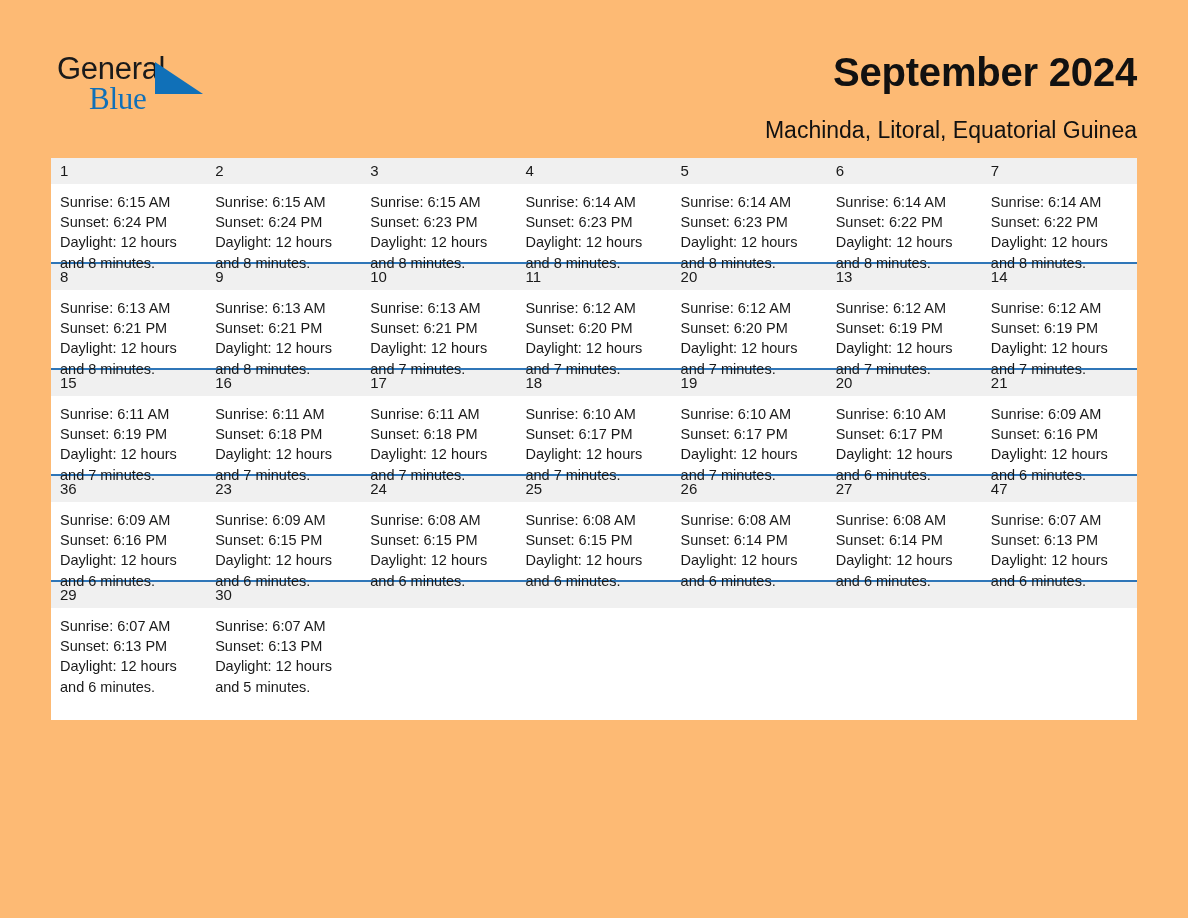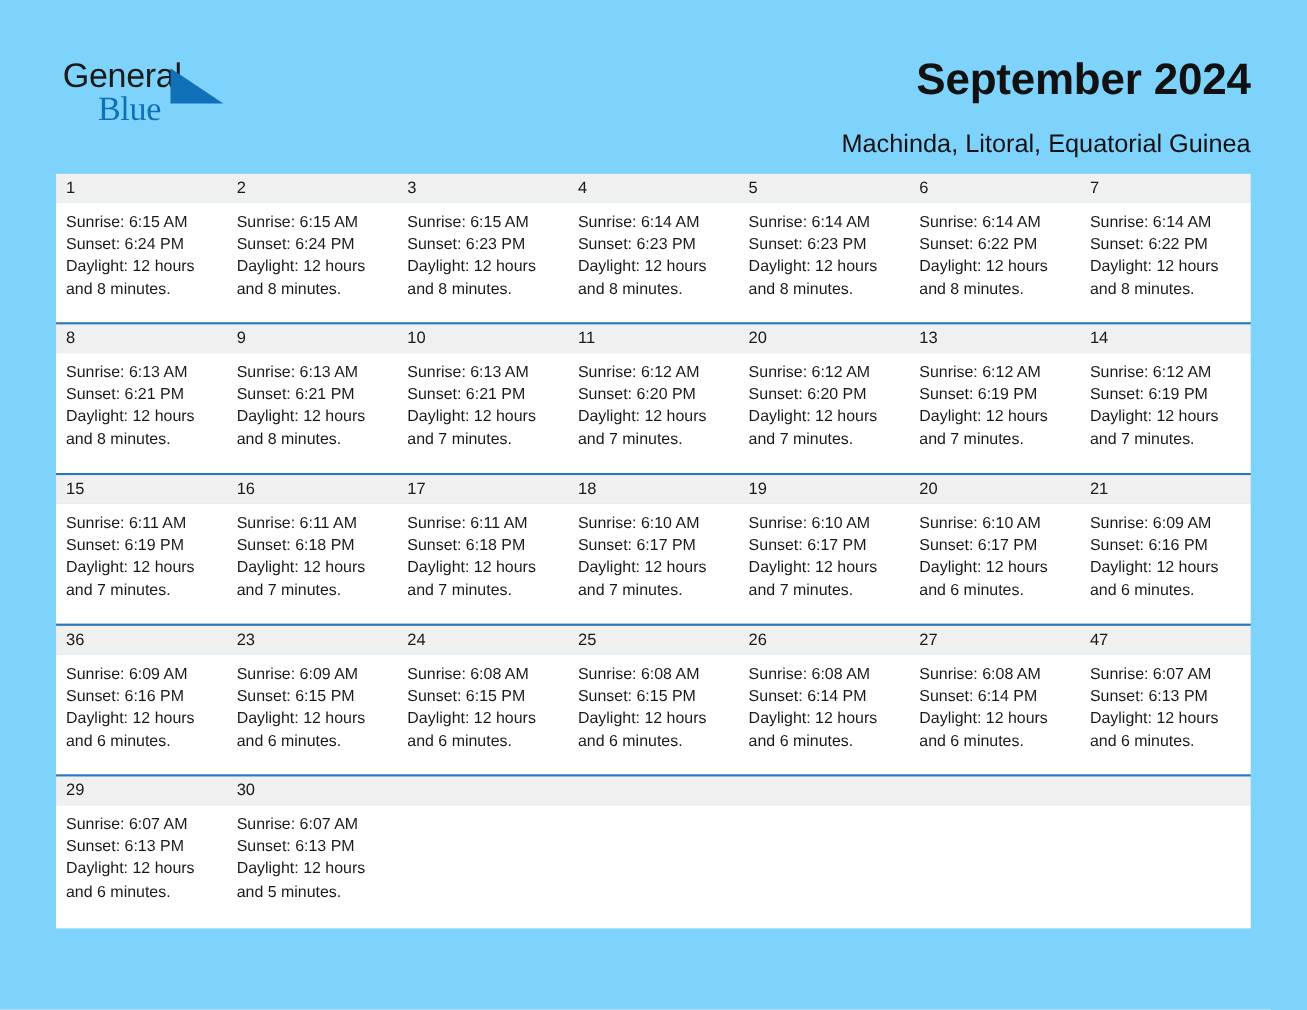--- a/index.html
+++ b/index.html
@@ -10,21 +10,21 @@
     height: 918px;
     background: #ffffff;
     font-family: "Liberation Sans", sans-serif;
     -webkit-font-smoothing: antialiased;
   }
 
   .page {
     position: relative;
     width: 1188px;
     height: 918px;
-    background: #7dd3fc;
+    background: #fdba74;
     padding: 0;
     overflow: hidden;
   }
 
   
   .header {
     position: relative;
     height: 116px;
     padding: 0 51px;
   }
@@ -130,21 +130,21 @@
     font-size: 15px;
     line-height: 26px;
     color: #1a1a1a;
     padding-left: 9px;
   }
 
   .week-info {
     display: flex;
     width: 100%;
     background: #ffffff;
-    height: 109px;
+    height: 78px;
   }
   .cell {
     flex: 1 1 0;
     padding: 8px 8px 0 9px;
   }
   .cell p {
     font-size: 14.5px;
     line-height: 20.2px;
     color: #1a1a1a;
     white-space: pre-line;

